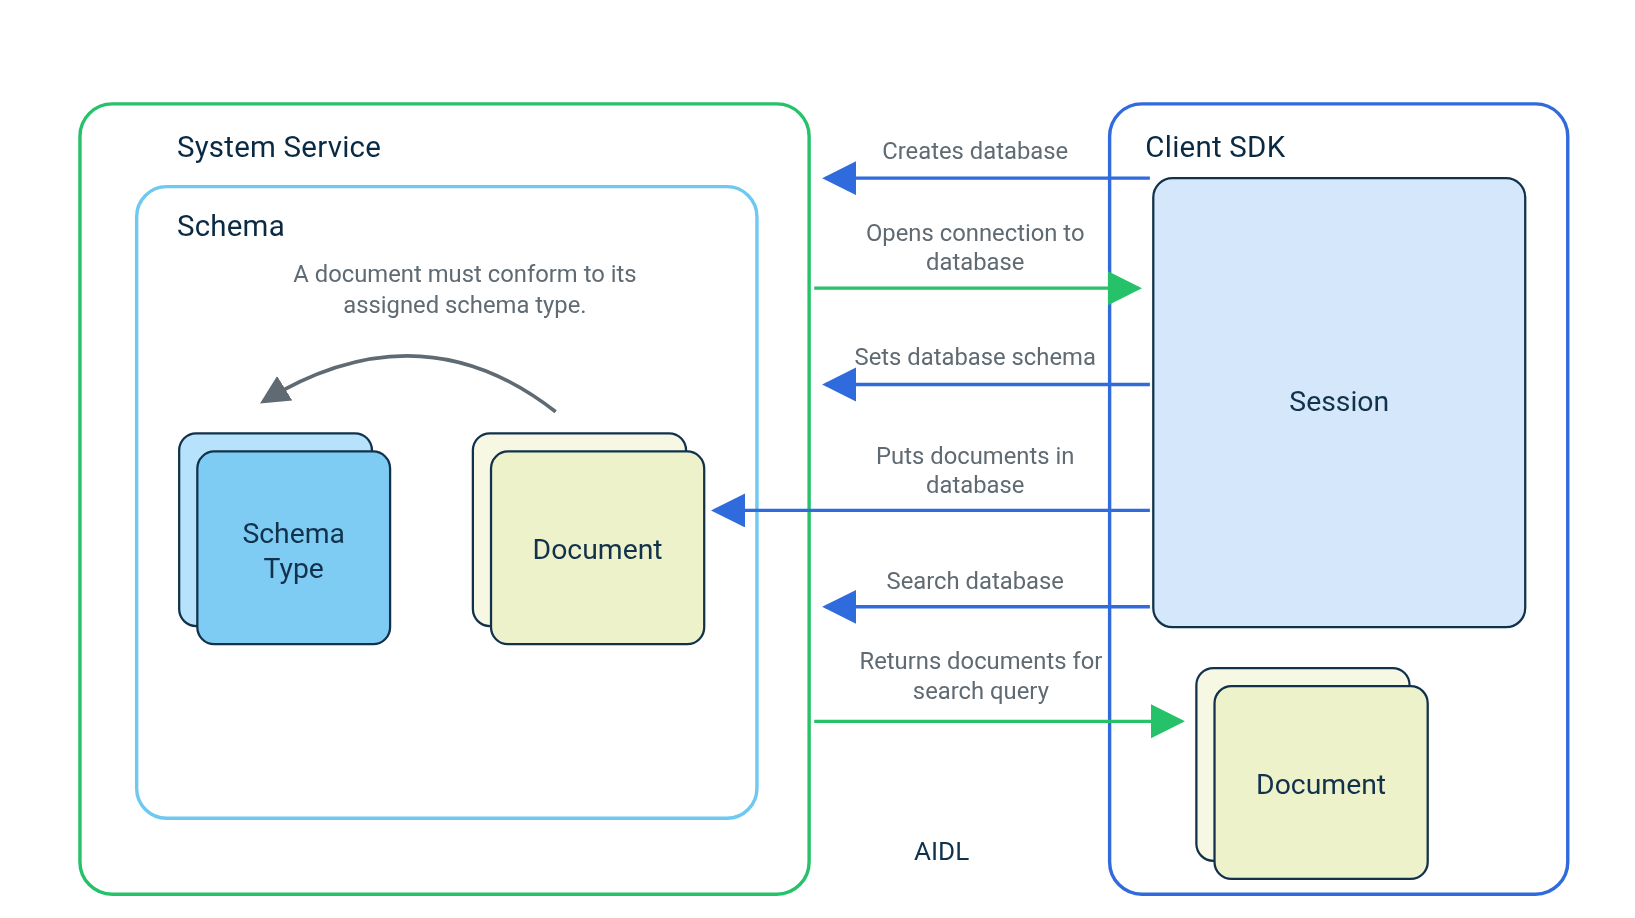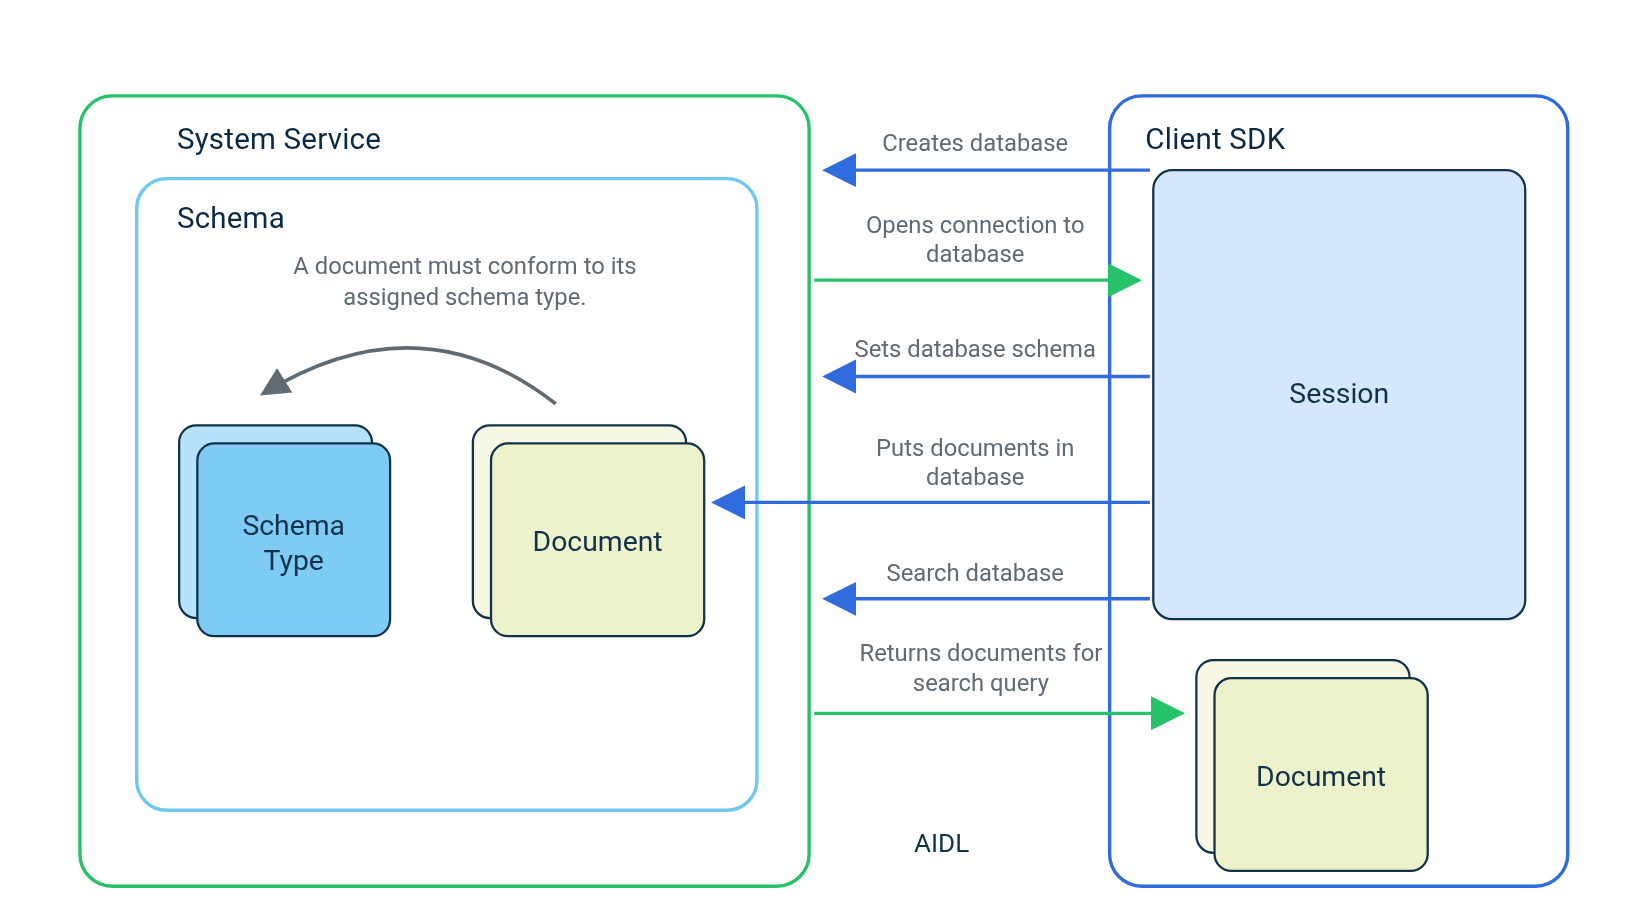--- a/index.html
+++ b/index.html
@@ -6,21 +6,21 @@
   html, body {
     margin: 0; padding: 0;
     width: 1635px; height: 918px;
     background: #ffffff;
     font-family: "Roboto", "Helvetica Neue", Arial, sans-serif;
     color: #0a2a43;
   }
   .canvas {
     position: relative;
     width: 1635px; height: 728px;
-    margin: 8px auto;
+    margin: 16px auto;
   }
   .scale {
     position: absolute;
     left: 0; top: 0;
     width: 1440px; height: 808px;
     transform-origin: 0 0;
     transform: scale(1.134, 1.134);
   }
   
   .box {

